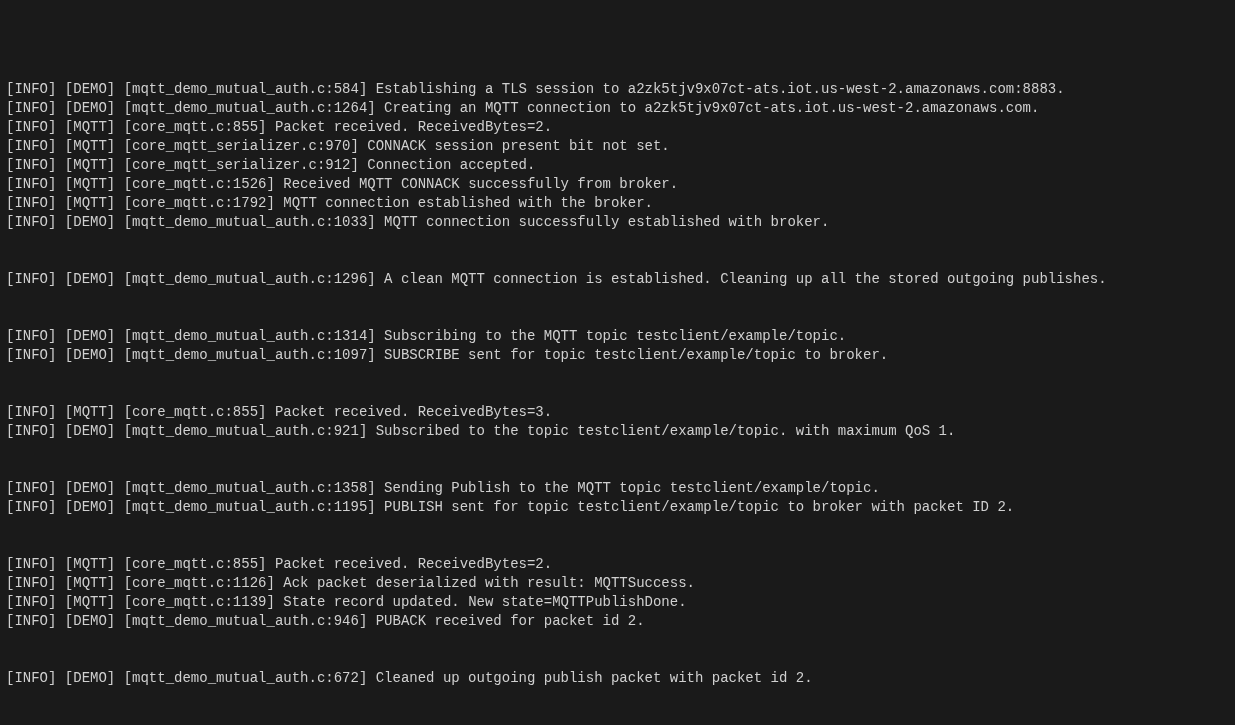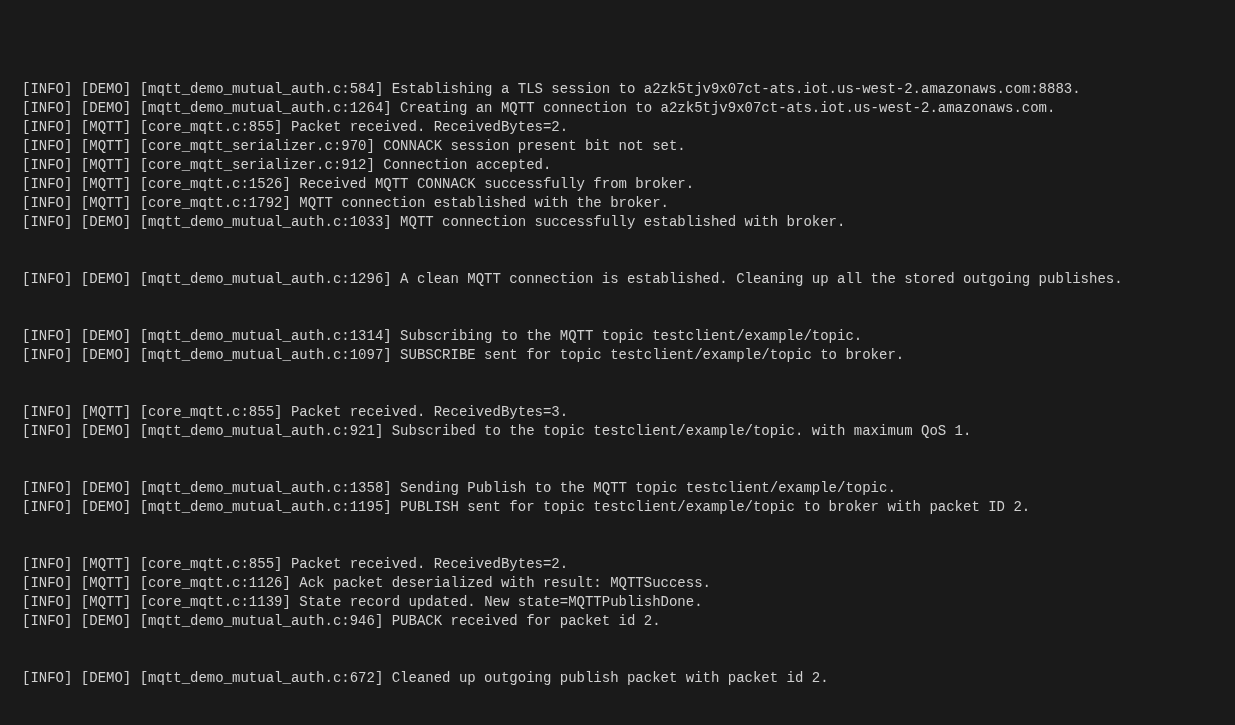--- a/index.html
+++ b/index.html
@@ -13,21 +13,21 @@
       font-family: Consolas, 'Courier New', monospace;
       font-size: 14px;
       line-height: 19px;
       padding: 4px 0;
       white-space: pre;
       overflow-x: auto;
       width: 1235px;
     }
     .log-line {
       display: block;
-      padding: 0 22px;
+      padding: 0 6px;
     }
     .blank-line {
       display: block;
       height: 19px;
     }
   </style>
 </head>
 <body>
 
 

